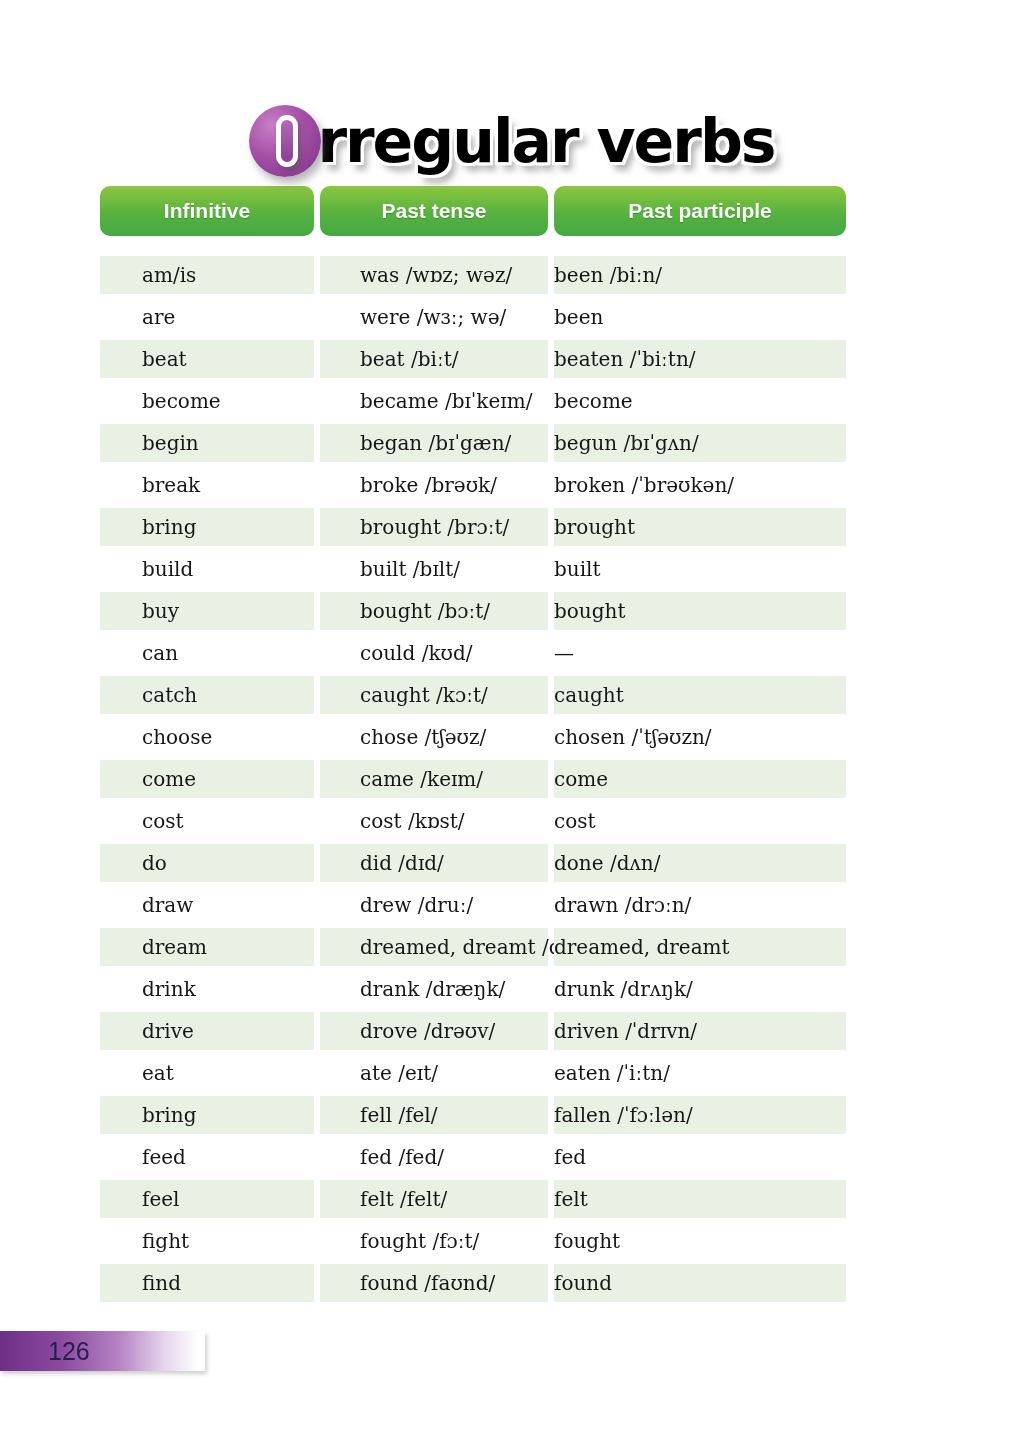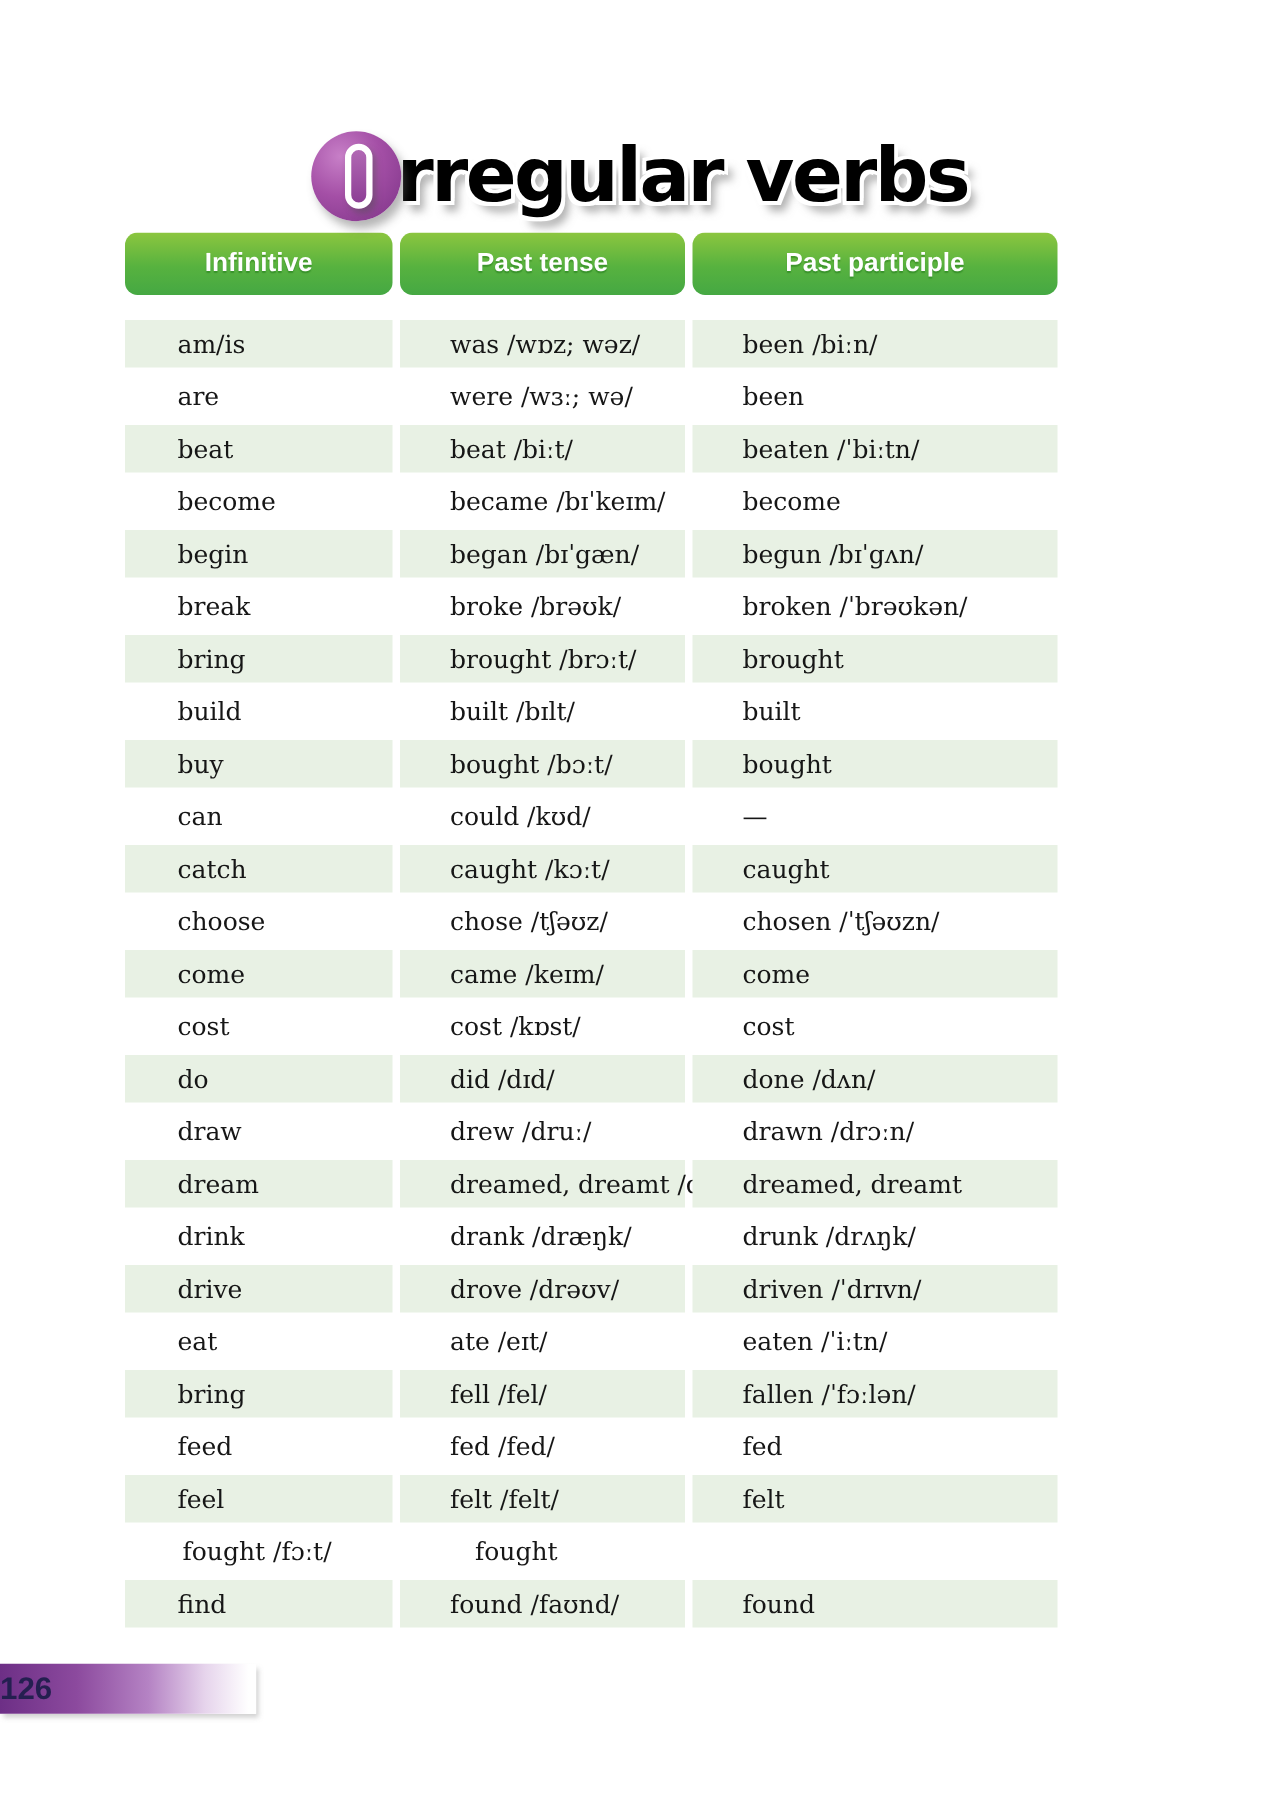--- a/index.html
+++ b/index.html
@@ -47,32 +47,32 @@
   .row{display:flex;height:38px;margin-bottom:4px;}
   .cell{
     font-family:"DejaVu Serif","Liberation Serif",serif;
     font-size:20px;color:#161616;line-height:38px;white-space:nowrap;
     box-sizing:border-box;
   }
   .row.green .cell{background:#e8f1e4;}
   .row.white .cell{background:transparent;}
   .col0{width:214px;padding-left:42px;}
   .col1{width:228px;margin-left:6px;padding-left:40px;}
-  .col2{width:292px;margin-left:6px;padding-left:40px;}
+  .col2{width:292px;margin-left:6px;}
   .th.col0,.th.col1,.th.col2{padding-left:0;border-radius:10px;}
 
   
   .footer-band{
     position:absolute;left:0;top:1331px;width:205px;height:40px;
     background:linear-gradient(90deg,#6d2f86 0%,#8c4a9e 30%,#b583c4 58%,#e6d4ec 80%,#ffffff 97%);
     box-shadow:2px 3px 4px rgba(120,120,120,.35);
     display:flex;align-items:center;
   }
   .page-number{
-    font-weight:bold;font-size:25px;color:#241f50;
+    margin-left:48px;font-weight:normal;font-size:25px;color:#241f50;
     font-family:"Liberation Sans",sans-serif;
   }
 </style>
 </head>
 <body>
 
 <div class="title-wrap">
   <div class="title-circle">
     <div class="title-ibar"></div>
   </div>
@@ -195,20 +195,21 @@
         <div class="cell col0">feed</div>
         <div class="cell col1">fed /fed/</div>
         <div class="cell col2">fed</div>
       </div>
       <div class="row green">
         <div class="cell col0">feel</div>
         <div class="cell col1">felt /felt/</div>
         <div class="cell col2">felt</div>
       </div>
       <div class="row white">
+        <div class="cell col0">fight</div>
         <div class="cell col1">fought /fɔːt/</div>
         <div class="cell col2">fought</div>
       </div>
       <div class="row green">
         <div class="cell col0">find</div>
         <div class="cell col1">found /faʊnd/</div>
         <div class="cell col2">found</div>
       </div>
     </div>
 </div>

